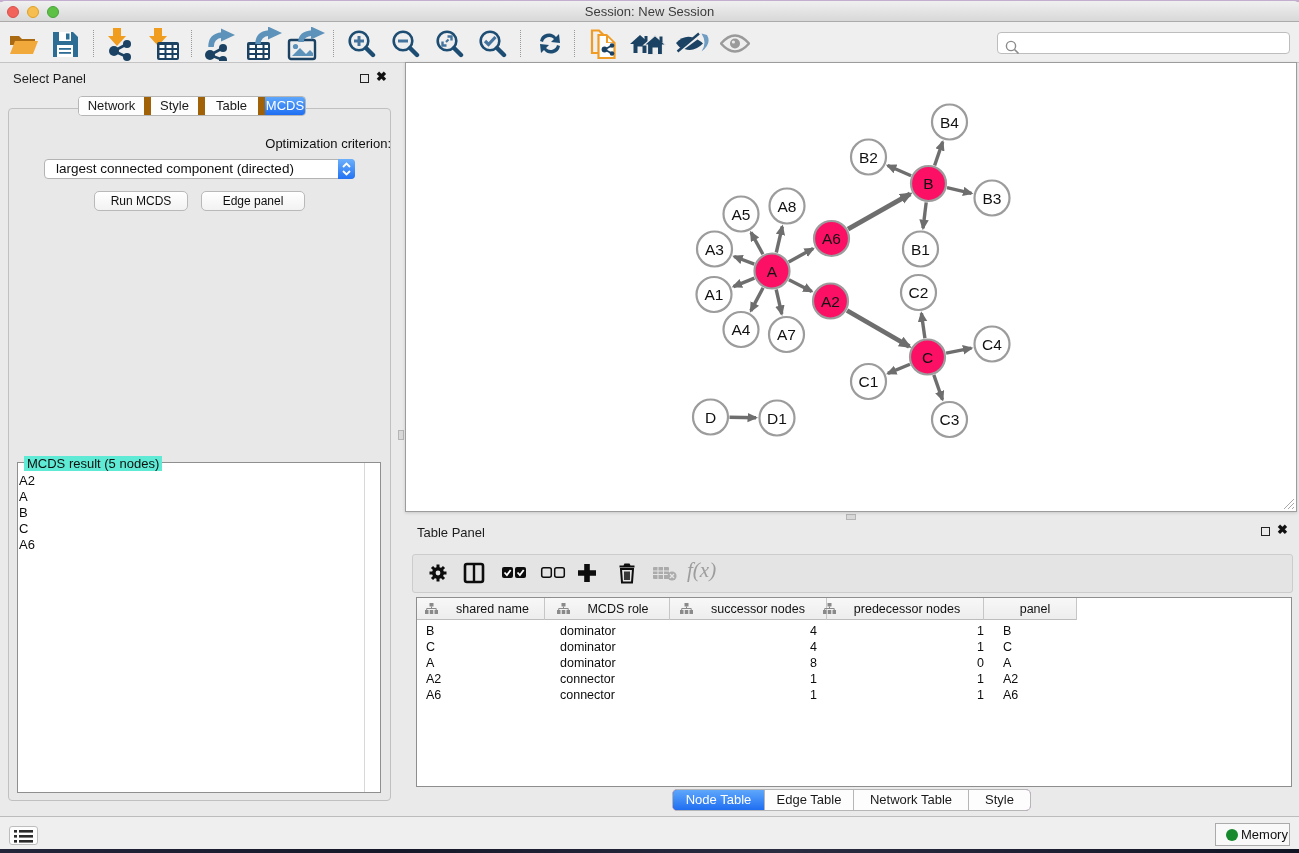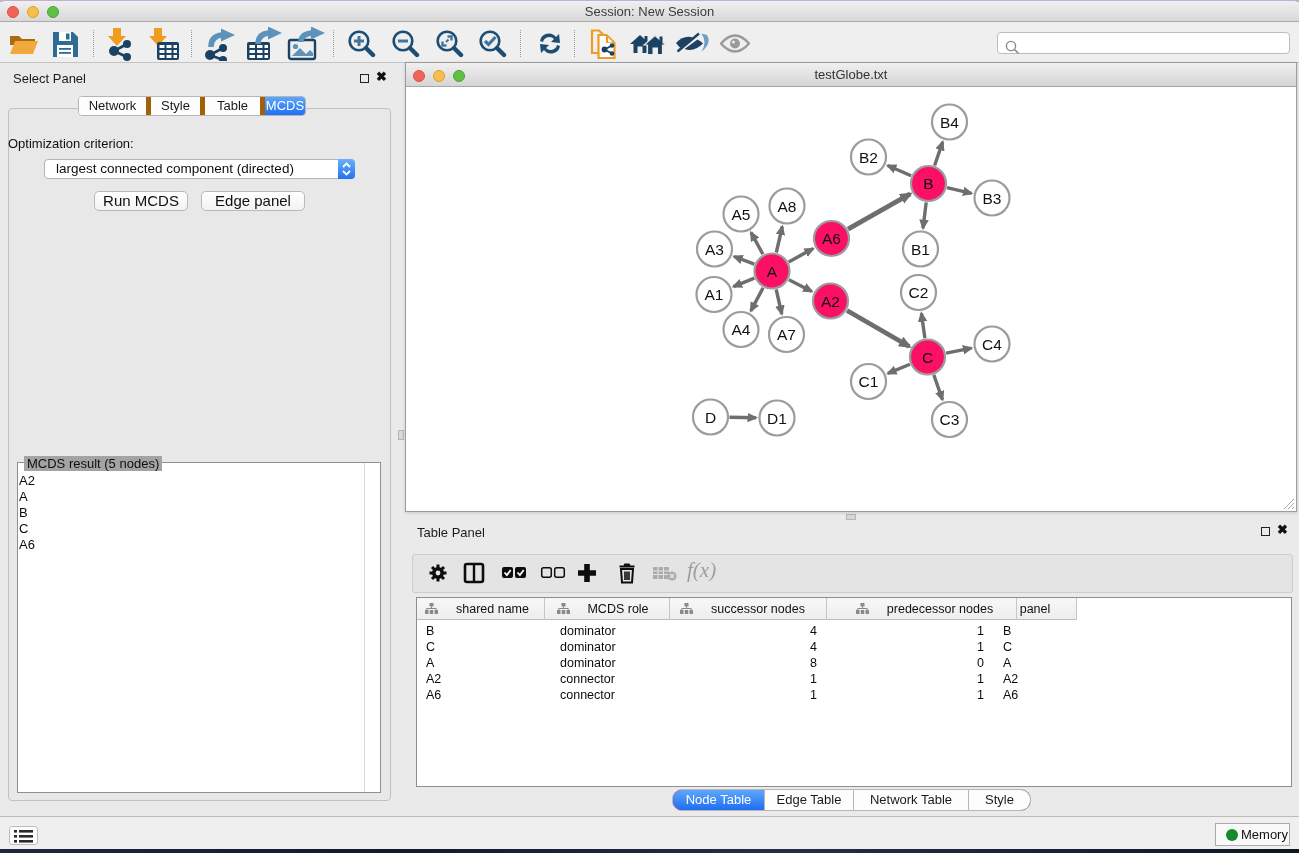--- a/index.html
+++ b/index.html
@@ -13,47 +13,47 @@
 
 #toolbar{left:0;top:22px;width:1299px;height:41px;background:#efefef;border-bottom:1px solid #c4c4c4}
 .tsep{position:absolute;top:8px;height:27px;width:0;border-left:1px dotted #9a9a9a}
 #searchbox{position:absolute;left:997px;top:10px;width:293px;height:22px;background:#fff;border:1px solid #bdbdbd;border-radius:4px}
 
 #cp-title{left:13px;top:71px;font-size:13px;color:#1c1c1c}
 #cp-float{left:360px;top:74px;width:9px;height:9px;border:1.3px solid #222}
 #cp-close{left:376px;top:69px;font-size:13px;font-weight:bold;color:#111}
 #cp-panel{left:8px;top:108px;width:383px;height:693px;background:#e8e8e8;border:1px solid #c0c0c0;border-radius:4px}
 .tabbar{left:78px;top:96px;height:20px;display:flex;border:1px solid #b6b6b6;border-radius:4px;background:#fff;overflow:hidden}
-.tab{height:100%;line-height:18px;text-align:center;font-size:13px;color:#1a1a1a;background:#fdfdfd;border-right:5px solid #a16207}
+.tab{height:100%;line-height:18px;text-align:center;font-size:13px;color:#1a1a1a;background:#fdfdfd;border-right:7px solid #a16207}
 .tab:last-child{border-right:none}
 .tab.sel{background:linear-gradient(#5ea7fb,#1f6ef2);color:#fff}
-#optlabel{left:8px;top:136px;width:383px;text-align:left;font-size:13px;color:#0f0f0f}
+#optlabel{left:8px;top:136px;width:383px;text-align:right;font-size:13px;color:#0f0f0f}
 #combo{left:44px;top:159px;width:311px;height:20px;background:#fff;border:1px solid #b3b3b3;border-radius:4px;font-size:13.5px;line-height:18px;padding-left:11px;color:#0f0f0f}
 #combo .spin{position:absolute;right:-1px;top:-1px;width:17px;height:20px;border-radius:0 4px 4px 0;background:linear-gradient(#6cb0fc,#2272f3)}
-.btn{position:absolute;height:20px;background:linear-gradient(#ffffff,#f2f2f2);border:1px solid #b9b9b9;border-radius:5px;text-align:center;font-size:15px;line-height:18px;color:#0f0f0f}
+.btn{position:absolute;height:20px;background:linear-gradient(#ffffff,#f2f2f2);border:1px solid #b9b9b9;border-radius:5px;text-align:center;font-size:12px;line-height:18px;color:#0f0f0f}
 #fieldset{left:17px;top:462px;width:364px;height:331px;border:1px solid #8f8f8f;background:#fff}
-#fieldlegend{left:24px;top:456px;background:#a3a3a3;padding:0 3px;font-size:13px;color:#0f0f0f}
+#fieldlegend{left:24px;top:456px;background:#5eead4;padding:0 3px;font-size:13px;color:#0f0f0f}
 #mcdslist{left:19px;top:473px;font-size:13px;line-height:16px;color:#0c0c0c}
 #listscroll{left:364px;top:463px;width:0;height:329px;border-left:1px solid #d8d8d8}
 
 #gwin{left:405px;top:62px;width:892px;height:450px;background:#fff;border:1px solid #9c9c9c;box-shadow:0 1px 3px rgba(0,0,0,.15)}
 #gtitle{left:0;top:0;width:100%;height:24px;background:linear-gradient(#f0f0f0,#d5d5d5);border-bottom:1px solid #a8a8a8}
 #gtitle .title{width:100%;text-align:center;line-height:24px;font-size:13px;color:#333}
 .graph{position:absolute;left:1px;top:25px}
 
 #tp-title{left:417px;top:525px;font-size:13px;color:#1c1c1c}
 #tp-float{left:1261px;top:527px;width:9px;height:9px;border:1.5px solid #222}
 #tp-close{left:1277px;top:522px;font-size:13px;font-weight:bold;color:#111}
 #tp-toolbar{left:412px;top:554px;width:881px;height:39px;background:#e4e4e4;border:1px solid #cccccc;border-radius:3px}
 #tp-table{left:416px;top:597px;width:876px;height:190px;background:#fff;border:1px solid #8e8e8e}
 #thead{position:absolute;left:0;top:0;width:660px;height:22px;background:linear-gradient(#f8f8f8,#ededed);border-bottom:1px solid #bdbdbd}
 .th{position:absolute;top:0;height:22px;border-right:1px solid #c6c6c6;text-align:center;font-size:12.5px;line-height:22px;color:#111}
 .td{position:absolute;font-size:12.5px;color:#0c0c0c;line-height:16px}
 
-.btabbar{left:672px;top:789px;height:22px;display:flex;border:1px solid #b6b6b6;border-radius:10px;background:#a21caf;overflow:hidden}
+.btabbar{left:672px;top:789px;height:22px;display:flex;border:1px solid #b6b6b6;border-radius:5px;background:#a21caf;overflow:hidden}
 .btab{height:100%;line-height:20px;text-align:center;font-size:13px;color:#1a1a1a;background:#fdfdfd;border-right:1px solid #b6b6b6}
 .btab:last-child{border-right:none}
 .btab.sel{background:linear-gradient(#5ea7fb,#1f6ef2);color:#fff}
 
 #statusbar{left:0;top:816px;width:1299px;height:33px;background:#efefef;border-top:1px solid #bcbcbc}
 #sb-left{position:absolute;left:9px;top:9px;width:29px;height:19px;background:#fdfdfd;border:1px solid #bdbdbd;border-radius:3px}
 #sb-mem{position:absolute;left:1215px;top:6px;width:75px;height:23px;background:#f9f9f9;border:1px solid #ababab;text-align:left;font-size:13px;line-height:21px;padding-left:25px;color:#111}
 #wallpaper{left:0;top:849px;width:1299px;height:4px;background:linear-gradient(90deg,#23263b,#141828 30%,#2a2d42 60%,#101423)}
 </style></head>
 <body>
@@ -262,26 +262,20 @@
 <div class="btn abs" style="left:201px;top:191px;width:104px">Edge panel</div>
 <div id="fieldset" class="abs"></div>
 <div id="listscroll" class="abs"></div>
 <div id="fieldlegend" class="abs">MCDS result (5 nodes)</div>
 <div id="mcdslist" class="abs">A2<br>A<br>B<br>C<br>A6</div>
 
 <div class="abs" style="left:398px;top:430px;width:6px;height:10px;background:#d8d8d8;border:1px solid #b5b5b5"></div>
 <div class="abs" style="left:846px;top:514px;width:10px;height:6px;background:#d8d8d8;border:1px solid #b5b5b5"></div>
 
 <div id="gwin" class="abs">
-  <div id="gtitle" class="abs">
-    <div class="title">testGlobe.txt</div>
-    <div class="tl" style="left:7px;background:#f2635c;border:0.5px solid #d9514c"></div>
-    <div class="tl" style="left:27px;background:#f6be50;border:0.5px solid #dfa023"></div>
-    <div class="tl" style="left:47px;background:#5ec146;border:0.5px solid #48a33a"></div>
-  </div>
   <svg class="graph" width="890" height="422" viewBox="0 0 890 422">
 <defs>
         <marker id="arr" markerWidth="13" markerHeight="11" refX="8.5" refY="4.75" orient="auto" markerUnits="userSpaceOnUse">
           <path d="M0,0 L10.5,4.75 L0,9.5 Z" fill="#6e6e6e"></path>
         </marker>
         <marker id="arrL" markerWidth="15" markerHeight="13" refX="10" refY="5.5" orient="auto" markerUnits="userSpaceOnUse">
           <path d="M0,0 L13,5.5 L0,11 Z" fill="#6e6e6e"></path>
         </marker>
       </defs>
 <g stroke="#6e6e6e">
@@ -460,21 +454,21 @@
             <rect x="4.75" y="7" width="3.5" height="4"></rect>
             <rect x="9.5" y="7" width="3.5" height="4"></rect>
           </g>
           <g stroke="#8a8a8a" stroke-width="1">
             <line x1="6.5" y1="3.5" x2="6.5" y2="5.5"></line>
             <line x1="1.7" y1="7" x2="1.7" y2="5.5"></line>
             <line x1="11.2" y1="7" x2="11.2" y2="5.5"></line>
             <line x1="1.7" y1="5.5" x2="11.2" y2="5.5"></line>
           </g>
         </svg>successor nodes</div>
-    <div class="th" style="left:433px;width:167px;padding-left:14px"><svg width="13" height="12" style="position:absolute;left:6px;top:5px">
+    <div class="th" style="left:400px;width:167px;padding-left:14px"><svg width="13" height="12" style="position:absolute;left:6px;top:5px">
           <g fill="#8a8a8a">
             <rect x="4.5" y="0" width="4" height="3.5"></rect>
             <rect x="0" y="7" width="3.5" height="4"></rect>
             <rect x="4.75" y="7" width="3.5" height="4"></rect>
             <rect x="9.5" y="7" width="3.5" height="4"></rect>
           </g>
           <g stroke="#8a8a8a" stroke-width="1">
             <line x1="6.5" y1="3.5" x2="6.5" y2="5.5"></line>
             <line x1="1.7" y1="7" x2="1.7" y2="5.5"></line>
             <line x1="11.2" y1="7" x2="11.2" y2="5.5"></line>

